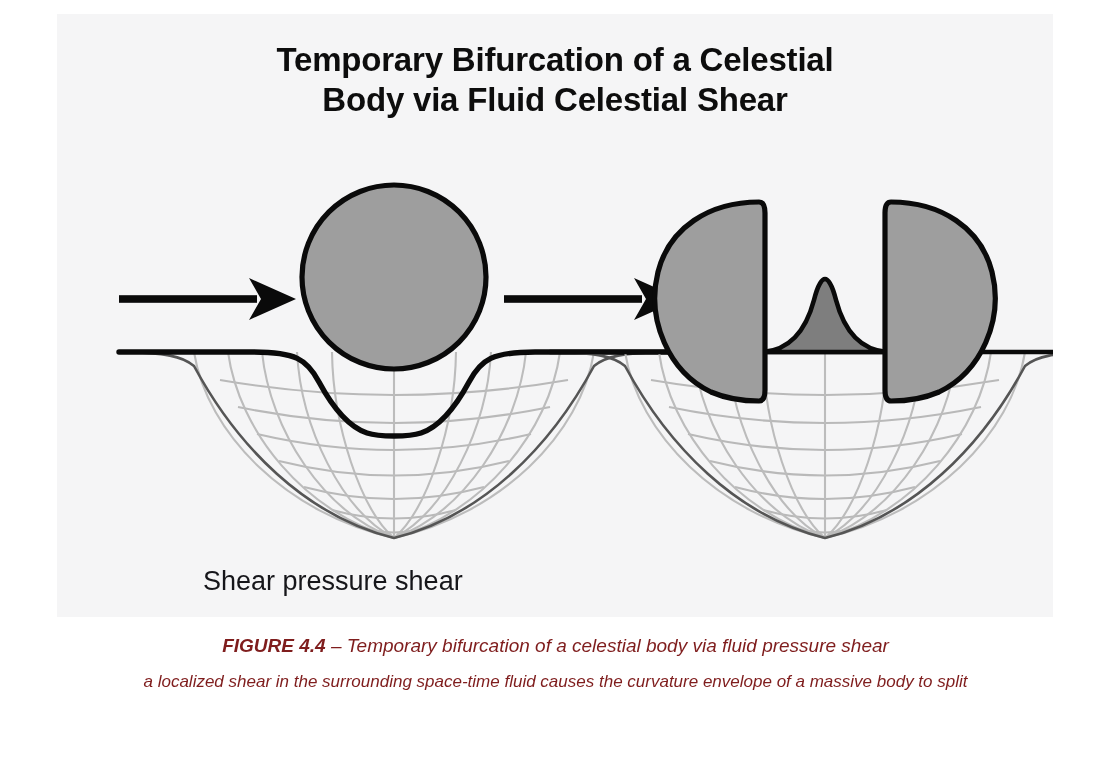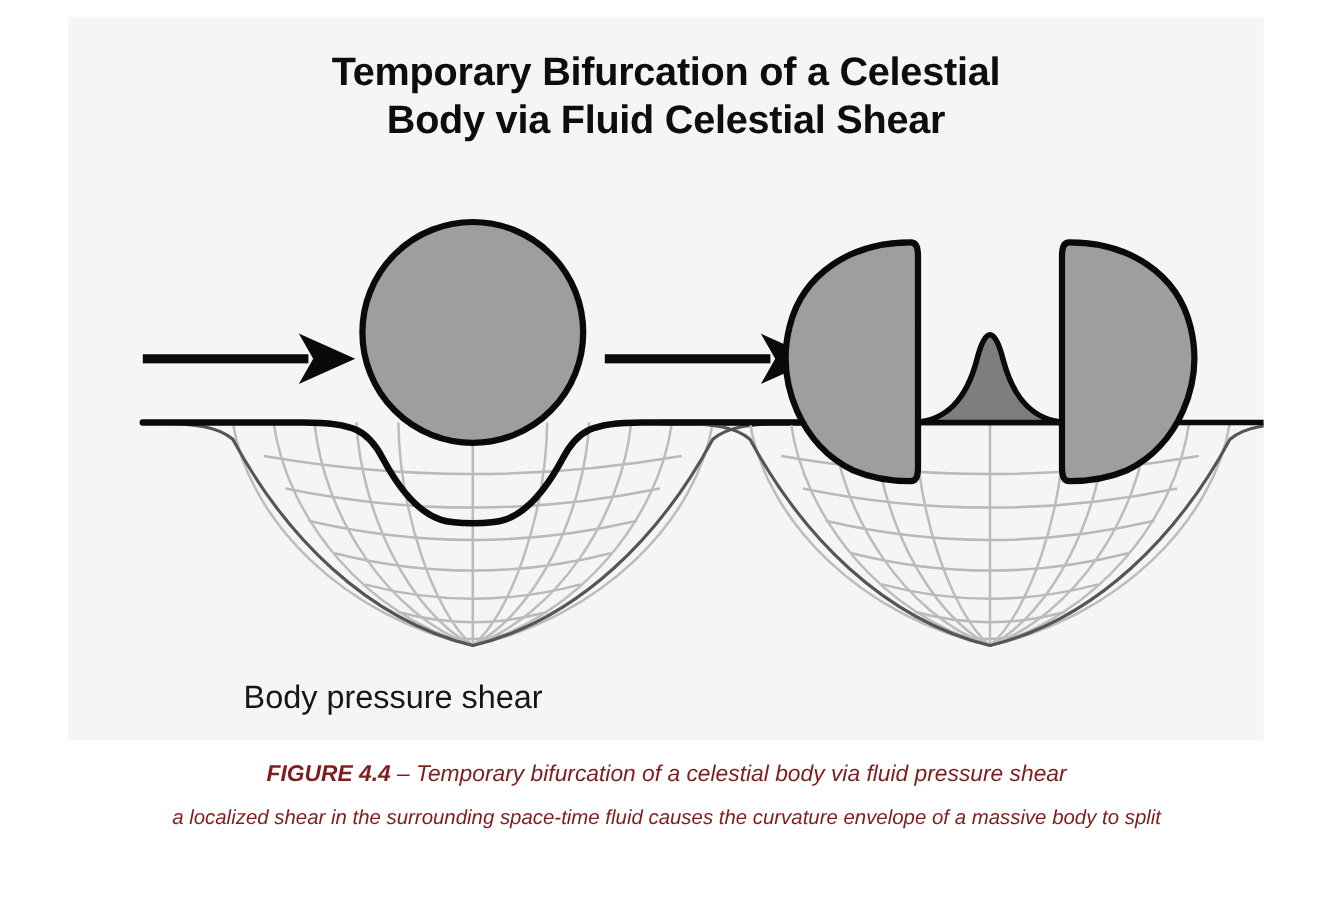--- a/index.html
+++ b/index.html
@@ -197,21 +197,21 @@
         <path d="M 834 188
                  C 884 188 924 214 935 258
                  C 947 306 924 358 882 378
                  C 868 384 850 387 834 387
                  C 830 387 828 384 828 376
                  L 828 199
                  C 828 191 830 188 834 188 Z" fill="#9e9e9e" stroke="#0a0a0a" stroke-width="5.2" stroke-linejoin="round"></path>
       </g>
     </svg>
 
-    <div class="shear-label">Body pressure shear</div>
+    <div class="shear-label">Shear pressure shear</div>
   </div>
 
   <div class="caption-block">
     <span class="caption-line l1"><span class="fig-num">FIGURE 4.4</span><span class="cap-dash"> – </span><span>Temporary bifurcation of a celestial body via fluid pressure shear</span></span>
     <span class="caption-line">a localized shear in the surrounding space-time fluid causes the curvature envelope of a massive body to split</span>
   </div>
 
 </div>
 
 </body></html>

